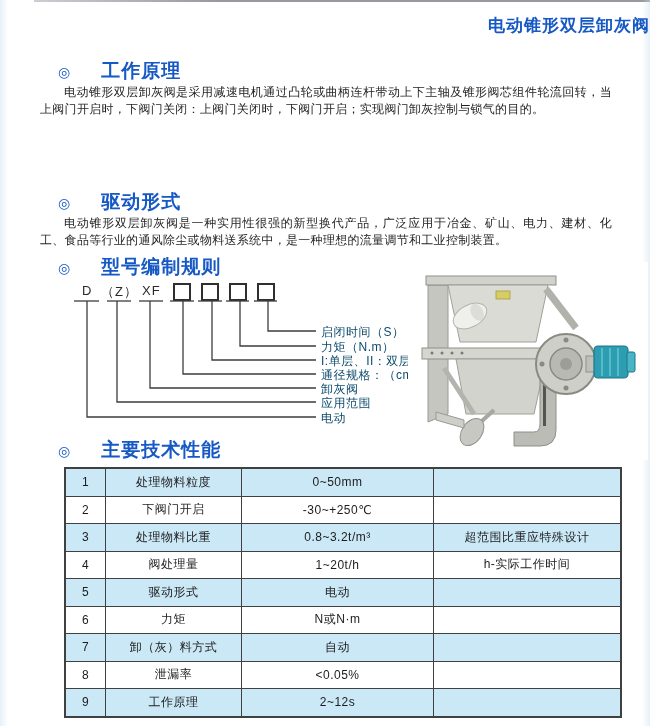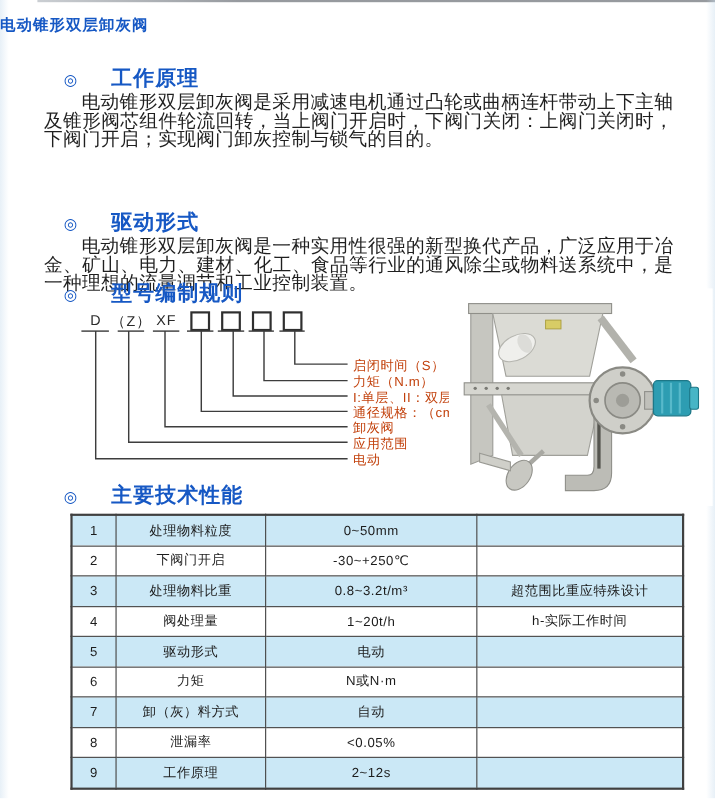--- a/index.html
+++ b/index.html
@@ -16,54 +16,54 @@
     position:absolute;top:0;left:34px;right:0;height:2px;
     background:linear-gradient(to right, #b9bec4, #73787e 30%, #73787e);
     opacity:.75;
   }
   .edge{position:absolute;top:0;bottom:0;width:8px;pointer-events:none;}
   .edge.left{left:0;background:linear-gradient(to right, rgba(203,222,238,.45), rgba(255,255,255,0));}
   .edge.right{right:0;background:linear-gradient(to left, rgba(203,222,238,.45), rgba(255,255,255,0));}
 
   .page-title{
     position:absolute;top:14px;left:0;width:100%;
-    margin:0;text-align:left;
-    font-size:14px;font-weight:bold;
+    margin:0;text-align:right;
+    font-size:17px;font-weight:bold;
     color:var(--heading-blue,#1658c4);
     letter-spacing:1px;
   }
 
   .section-heading{
     position:absolute;left:58px;height:20px;
     display:flex;align-items:center;gap:7px;
     color:var(--heading-blue,#1658c4);
   }
   .section-heading .bullet{font-size:14px;line-height:1;transform:translateY(1px);}
   .section-heading .heading-text{font-size:19px;font-weight:bold;letter-spacing:1px;margin-left:24px;}
 
   .body-text{
     position:absolute;left:40px;width:572px;
-    font-size:17px;line-height:17px;letter-spacing:.3px;
+    font-size:12px;line-height:17px;letter-spacing:.3px;
     text-align:justify;
   }
   .body-text p{margin:0;text-indent:2em;}
 
   
   .code-part{
     position:absolute;top:283px;
     font-size:13px;font-weight:500;letter-spacing:1px;color:#2a2a2a;
   }
   .code-box{
     position:absolute;top:283px;width:14px;height:14px;
     border:2px solid #2f2f2f;background:#fff;
   }
   .connector-svg{position:absolute;left:60px;top:280px;}
   .diagram-label{
     position:absolute;left:321px;height:14px;
-    font-size:12px;color:#c2410c;white-space:nowrap;letter-spacing:.5px;
+    font-size:12px;color:#0c4a6e;white-space:nowrap;letter-spacing:.5px;
   }
 
   .product-photo{position:absolute;left:408px;top:262px;}
 
   
   .perf-table{
     position:absolute;left:64px;top:467px;
     border-collapse:collapse;table-layout:fixed;
     width:524px;
     font-size:12px;color:#1c1c1c;

